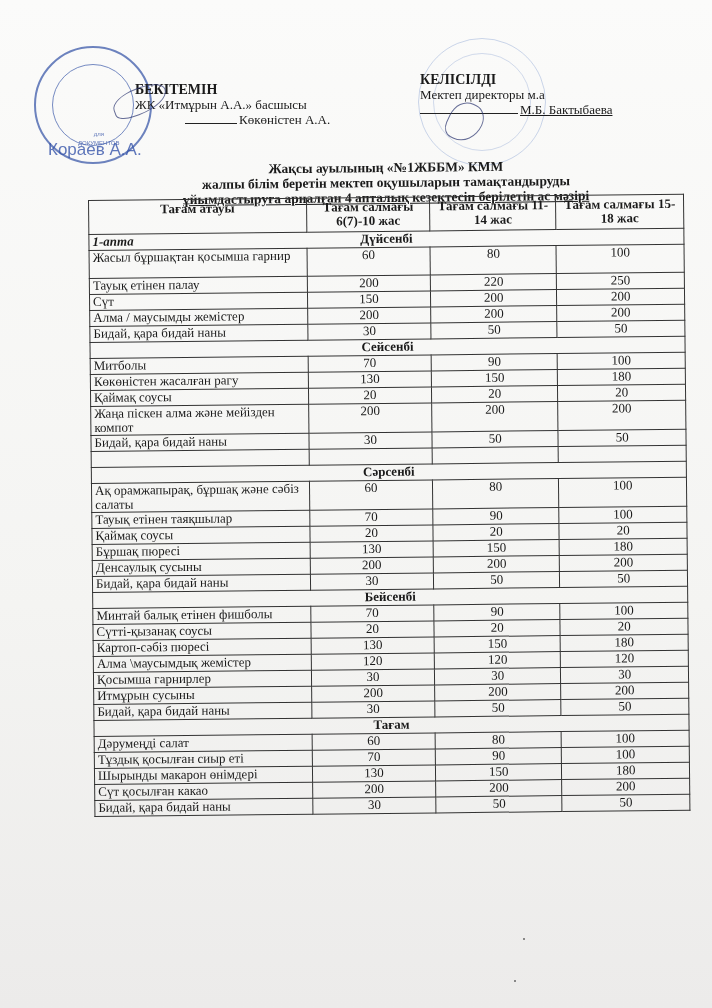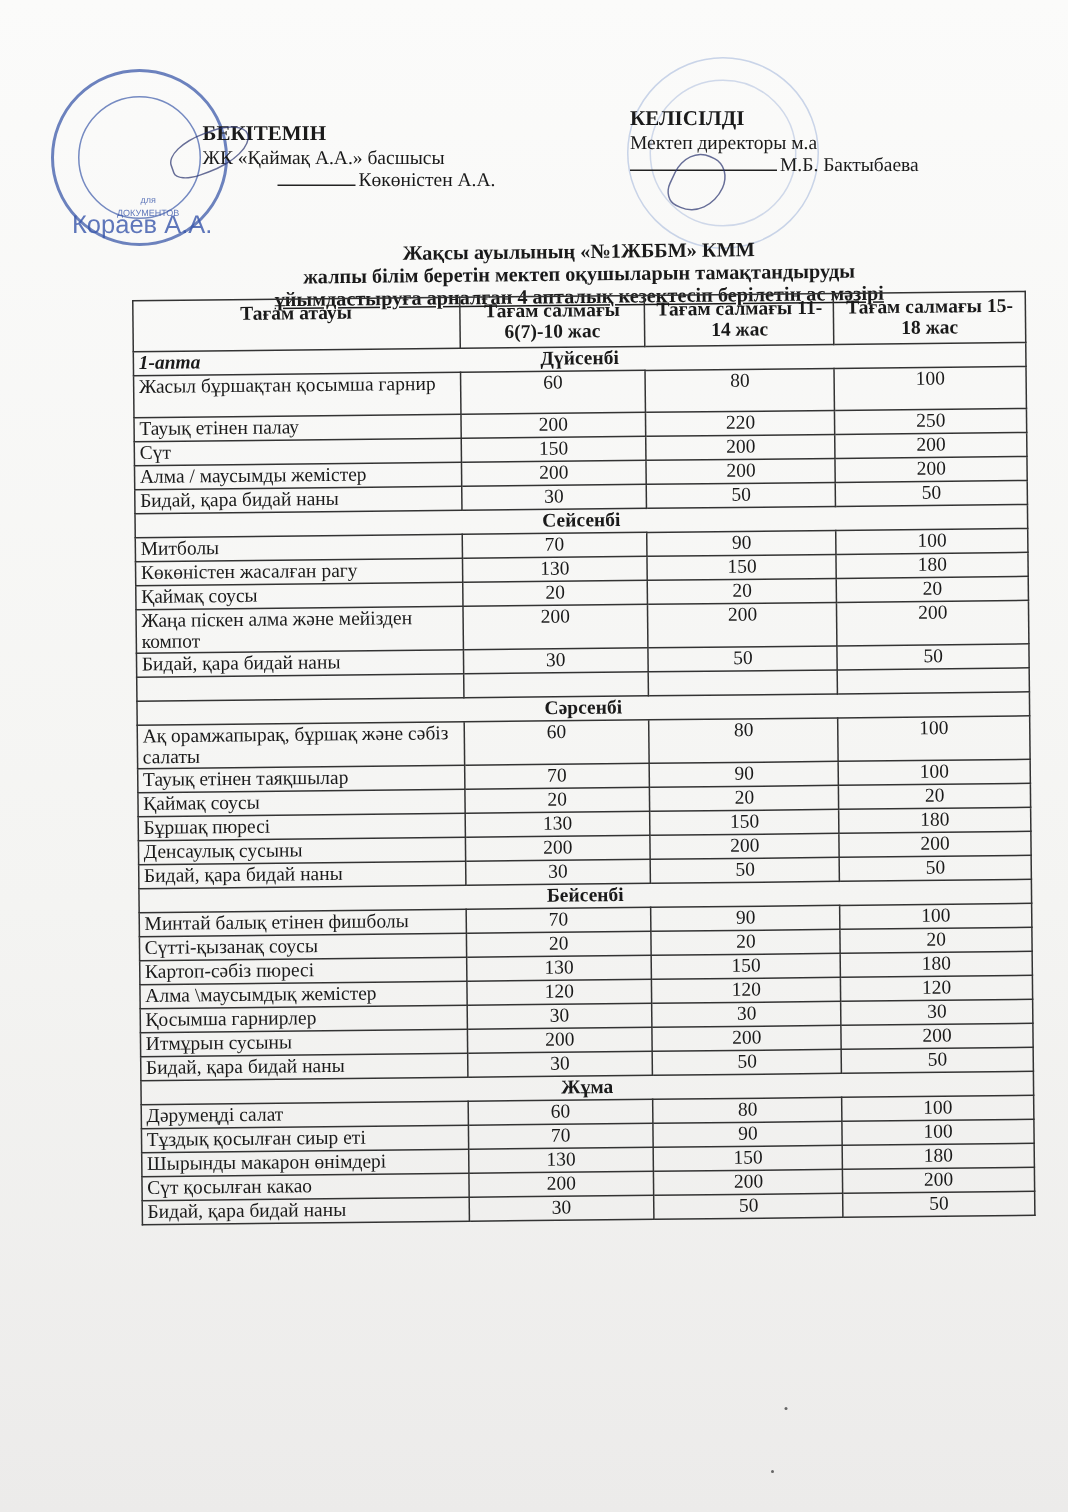--- a/index.html
+++ b/index.html
@@ -48,21 +48,21 @@
   .sig-right { left: 448px; top: 102px; width: 34px; height: 40px; transform: rotate(25deg); }
 
   .approve-block { position: absolute; left: 95px; top: 82px; font-size: 13px; line-height: 15px; margin-left: 40px; }
   .approve-block .title { font-weight: bold; font-size: 14px; }
   .approve-block .line2 { padding-left: 0; }
   .approve-block .line3 { padding-left: 50px; }
   .approve-block .line3 .blank { display: inline-block; width: 52px; border-bottom: 1px solid #222; margin-right: 2px; }
 
   .agree-block { position: absolute; left: 420px; top: 72px; font-size: 13px; line-height: 15px; }
   .agree-block .title { font-weight: bold; font-size: 14px; }
-  .agree-block .line3 { padding-left: 0; }
+  .agree-block .line3 { padding-left: 0; text-decoration: underline; }
   .agree-block .line3 .blank { display: inline-block; width: 98px; border-bottom: 1px solid #222; margin-right: 2px; }
 
   .doc-title {
     position: absolute; left: 88px; top: 160px; width: 596px; text-align: center;
     font-weight: bold; font-size: 13.5px; line-height: 15px; transform: rotate(-0.6deg);
   }
   .doc-title .u { text-decoration: underline; }
 
   .menu-table {
     position: absolute; left: 88px; top: 200px; width: 596px;
@@ -95,21 +95,21 @@
     <span class="stamp-name">Кораев А.А.</span>
     <div class="stamp-doc">
       <div>для</div>
       <div>ДОКУМЕНТОВ</div>
     </div>
   </div>
   <div class="stamp stamp-right"></div>
 
   <div class="approve-block">
     <div class="title">БЕКІТЕМІН</div>
-    <div class="line2">ЖК «Қаймақ А.А.»  басшысы</div>
+    <div class="line2">ЖК «Итмұрын А.А.»  басшысы</div>
     <div class="line3"><span class="blank"></span><span>Көкөністен А.А.</span></div>
   </div>
   <div class="signature sig-left"></div>
 
   <div class="agree-block">
     <div class="title">КЕЛІСІЛДІ</div>
     <div>Мектеп директоры м.а</div>
     <div class="line3"><span class="blank"></span><span>М.Б. Бактыбаева</span></div>
   </div>
   <div class="signature sig-right"></div>
@@ -289,21 +289,21 @@
           <td class="num">200</td>
           <td class="num">200</td>
         </tr>
         <tr class="row">
           <td>Бидай, қара бидай наны</td>
           <td class="num">30</td>
           <td class="num">50</td>
           <td class="num">50</td>
         </tr>
         <tr>
-          <td colspan="4" class="day dayrow-cell"><span>Жұма</span></td>
+          <td colspan="4" class="day dayrow-cell"><span>Тағам</span></td>
         </tr>
         <tr class="row">
           <td>Дәрумеңді салат</td>
           <td class="num">60</td>
           <td class="num">80</td>
           <td class="num">100</td>
         </tr>
         <tr class="row">
           <td>Тұздық қосылған сиыр еті</td>
           <td class="num">70</td>

